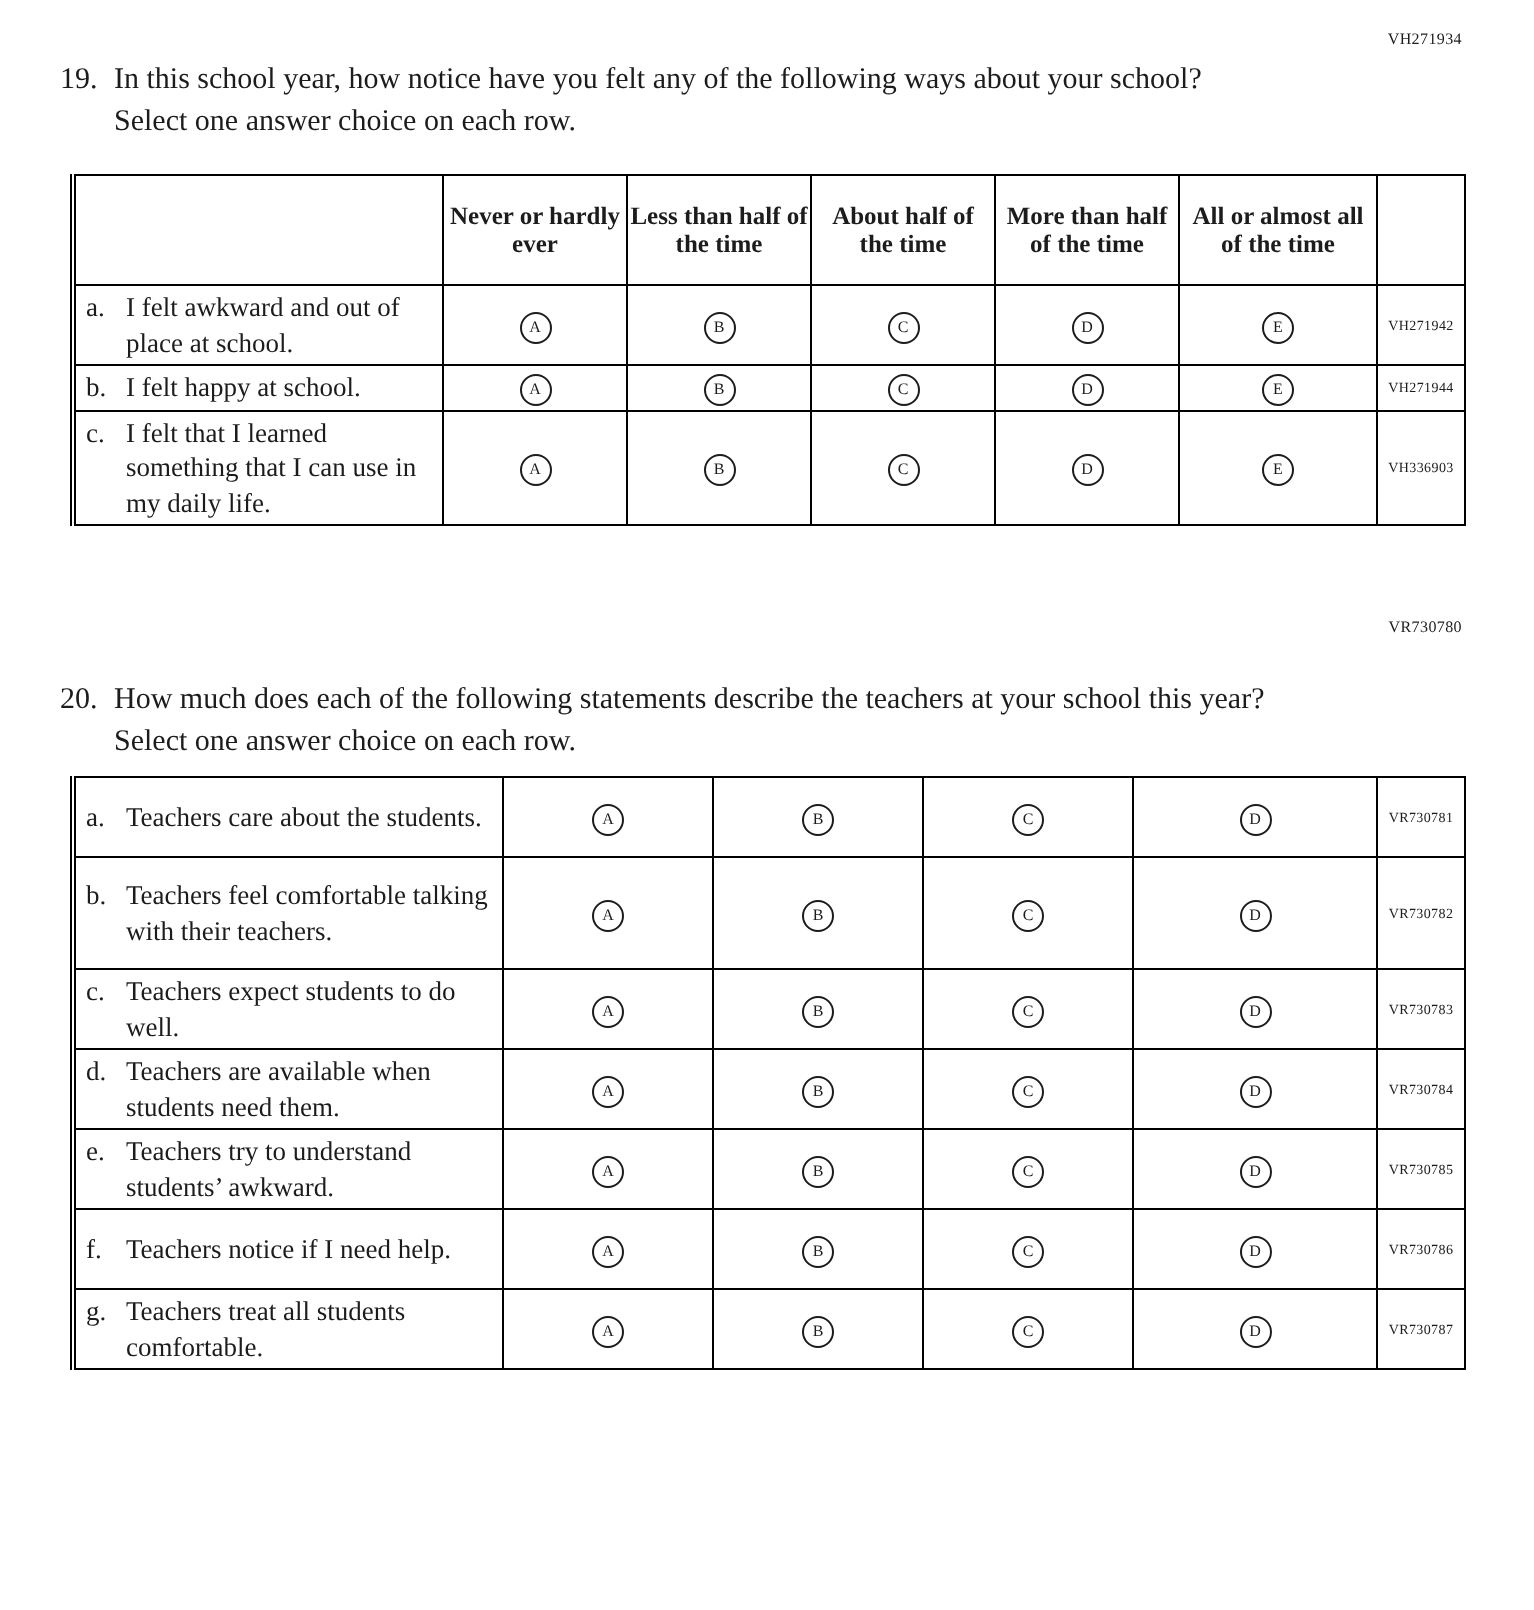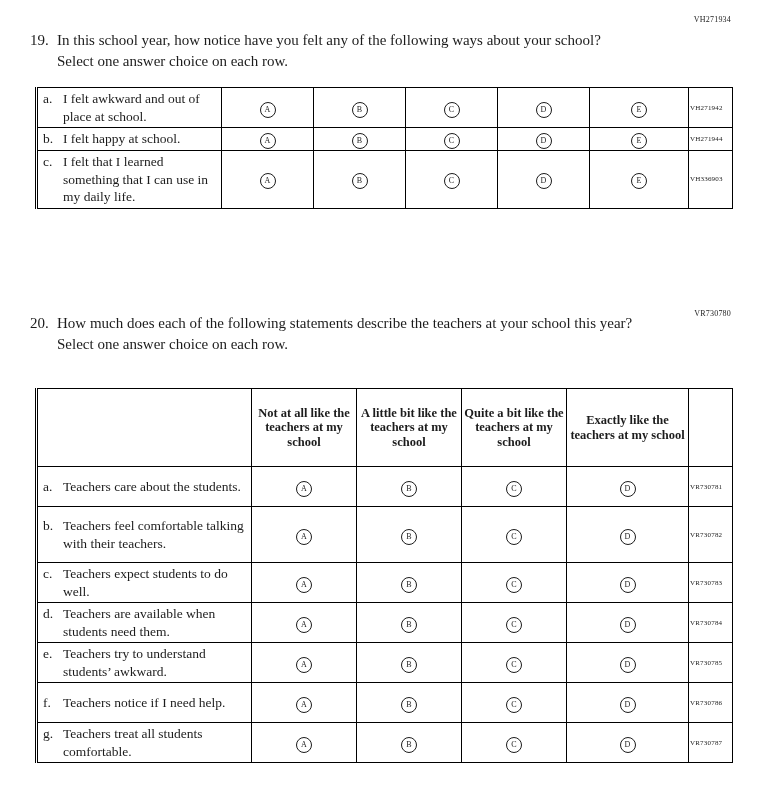--- a/index.html
+++ b/index.html
@@ -5,41 +5,41 @@
   html,body{margin:0;padding:0}
   body{
     width:767px;height:805px;background:#ffffff;position:relative;
     font-family:"Liberation Serif","DejaVu Serif",serif;color:#1c1c1c;overflow:hidden;
   }
   .survey-code{position:absolute;right:36px;font-size:8px;letter-spacing:.2px}
   #code19{top:15px}
   #code20{top:309px}
   .question{position:absolute;left:30px;display:flex;font-size:15px;line-height:1.38}
   #q19{top:30px}
-  #q20{top:313px}
+  #q20{top:340px}
   .qnum{font-weight:400;flex:0 0 27px}
   .qtext{width:583px}
   b{font-weight:400}
   table.qt{position:absolute;left:35px;border-collapse:collapse;table-layout:fixed}
   #table1{top:87px;width:696px}
   #table2{top:388px;width:696px}
   .qt th,.qt td{border:1px solid #000;overflow:hidden}
   .qt th:first-child,.qt td:first-child{border-left:3px double #000}
   .hdr{font-weight:700;font-size:12.5px;line-height:1.16;text-align:center;vertical-align:middle;padding:2px 1px}
   .lbl{vertical-align:middle;padding:2px 2px;font-size:13.5px;line-height:1.3}
   .rowflex{display:flex}
   .ltr{flex:0 0 20px;padding-left:3px}
   .txt{flex:1}
   .opt{text-align:center;vertical-align:middle}
   .bubble{
     display:inline-flex;align-items:center;justify-content:center;
     width:14px;height:14px;border:1px solid #1c1c1c;border-radius:50%;
     font-size:8px;line-height:1;cursor:pointer;
   }
-  .codec{font-size:7px;text-align:left;vertical-align:middle;padding:0 1px;letter-spacing:.2px}
+  .codec{font-size:7px;text-align:center;vertical-align:middle;padding:0 1px;letter-spacing:.2px}
 </style>
 </head>
 <body>
 
 <div class="page">
 
   <div class="survey-code" id="code19">VH271934</div>
 
   <div class="question" id="q19">
     <span class="qnum">19.</span>
@@ -50,20 +50,29 @@
     <colgroup>
       <col style="width:185px">
         <col style="width:92px">
         <col style="width:92px">
         <col style="width:92px">
         <col style="width:92px">
         <col style="width:99px">
         <col style="width:44px">
     </colgroup>
     <tbody>
+        <tr style="height:55px">
+      <th></th>
+      <th class="hdr">Never or hardly ever</th>
+      <th class="hdr">Less than half of the time</th>
+      <th class="hdr">About half of the time</th>
+      <th class="hdr">More than half of the time</th>
+      <th class="hdr">All or almost all of the time</th>
+      <th></th>
+    </tr>
     <tr style="height:38px">
       <td class="lbl">
         <div class="rowflex">
           <span class="ltr">a.</span>
           <span class="txt">I felt awkward and out of place at school.</span>
         </div>
       </td>
       <td class="opt"><span class="bubble">A</span></td>
       <td class="opt"><span class="bubble">B</span></td>
       <td class="opt"><span class="bubble">C</span></td>
@@ -112,28 +121,20 @@
   <table class="qt" id="table2">
     <colgroup>
       <col style="width:215px">
         <col style="width:105px">
         <col style="width:105px">
         <col style="width:105px">
         <col style="width:122px">
         <col style="width:44px">
     </colgroup>
     <tbody>
-        <tr style="height:78px">
-      <th></th>
-      <th class="hdr">Not at all like the teachers at my school</th>
-      <th class="hdr">A little bit like the teachers at my school</th>
-      <th class="hdr">Quite a bit like the teachers at my school</th>
-      <th class="hdr">Exactly like the teachers at my school</th>
-      <th></th>
-    </tr>
     <tr style="height:40px">
       <td class="lbl">
         <div class="rowflex">
           <span class="ltr">a.</span>
           <span class="txt">Teachers care about the students.</span>
         </div>
       </td>
       <td class="opt"><span class="bubble">A</span></td>
       <td class="opt"><span class="bubble">B</span></td>
       <td class="opt"><span class="bubble">C</span></td>

